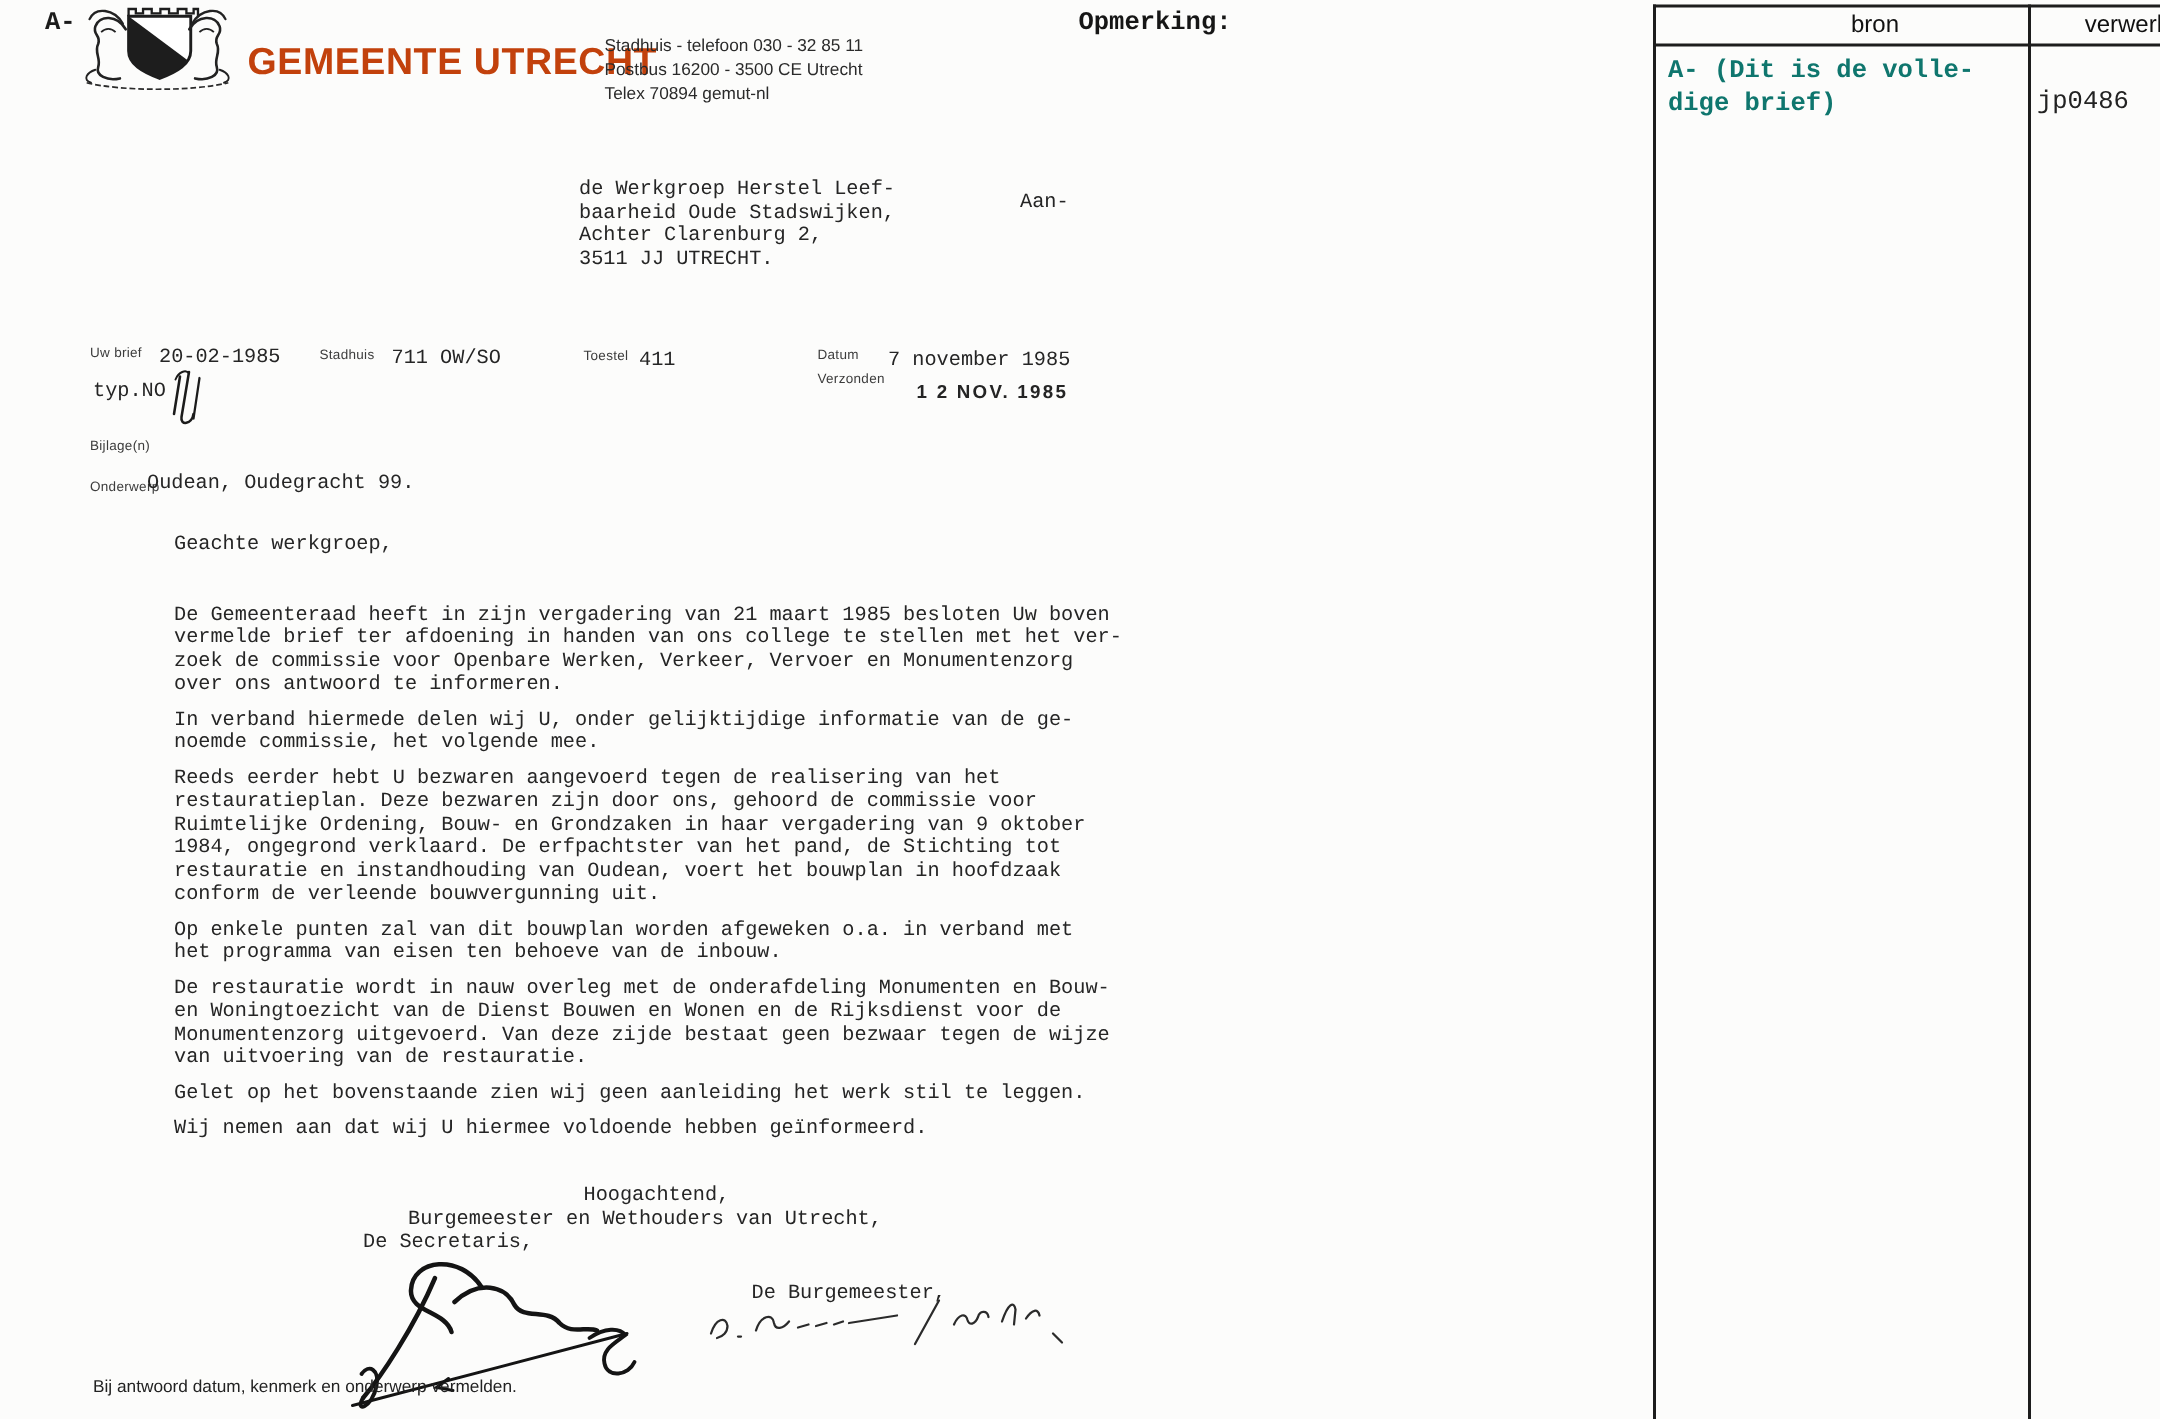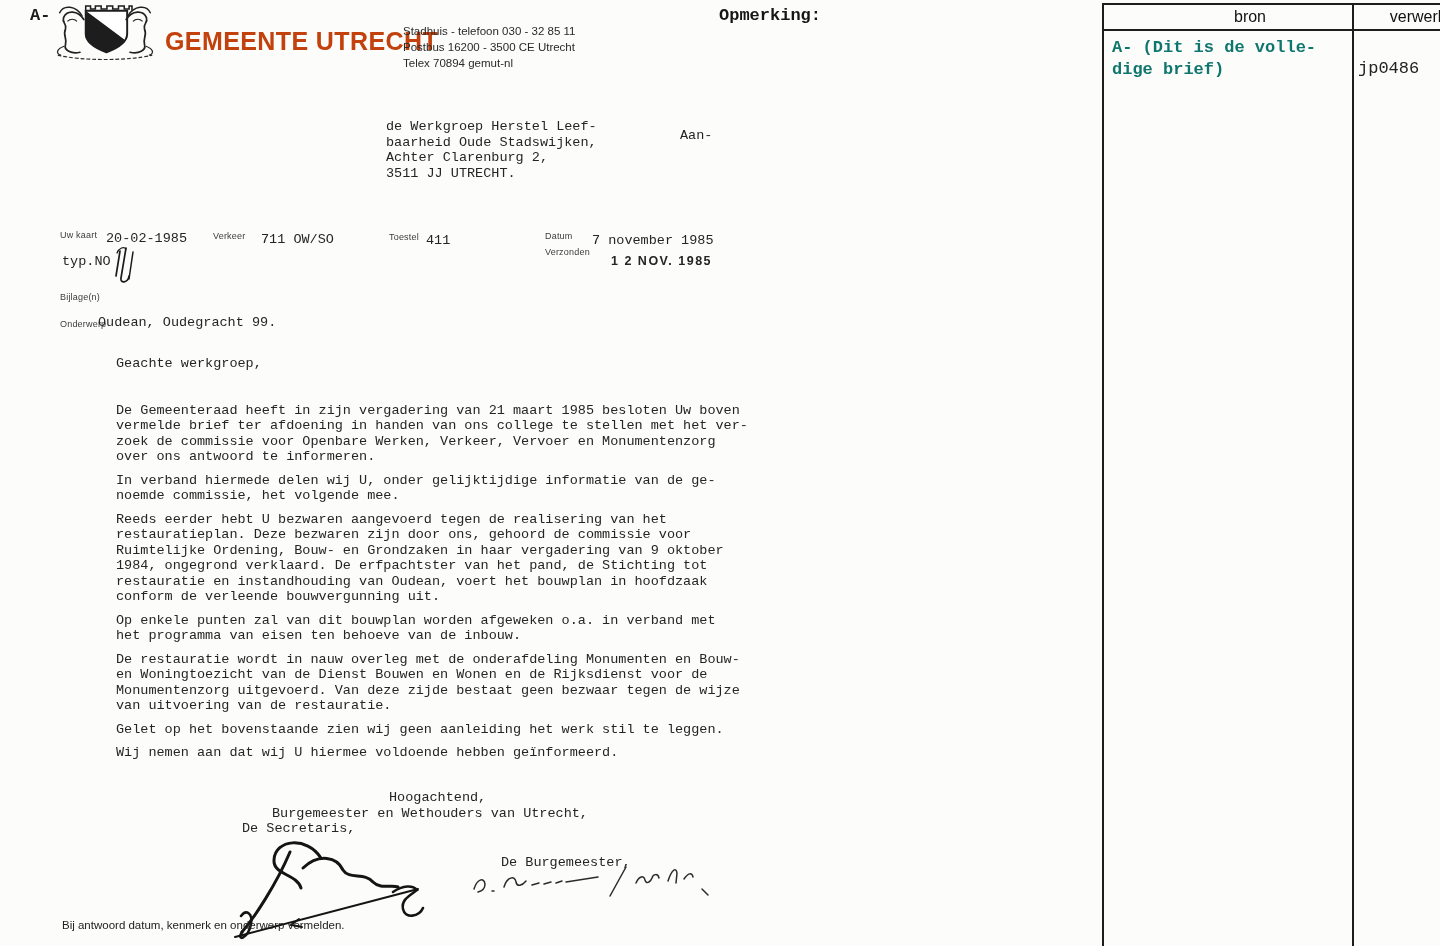--- a/index.html
+++ b/index.html
@@ -77,24 +77,24 @@
   <div class="abs cell-bron" style="left:1112px;top:37px;width:238px;">A- (Dit is de volle-
 dige brief)</div>
   <div class="abs cell-verwerkt" style="left:1358px;top:59px;">jp0486</div>
 
   <div class="abs tw" style="left:680px;top:100px;margin-top:28px;">Aan-</div>
   <div class="abs tw pre" style="left:386px;top:119px;">de Werkgroep Herstel Leef-
 baarheid Oude Stadswijken,
 Achter Clarenburg 2,
 3511 JJ  UTRECHT.</div>
 
-  <div class="abs label" style="left:60px;top:230px;">Uw kaart</div>
+  <div class="abs label" style="left:60px;top:230px;">Uw brief</div>
   <div class="abs tw" style="left:106px;top:231px;">20-02-1985</div>
 
-  <div class="abs label" style="left:213px;top:231px;">Verkeer</div>
+  <div class="abs label" style="left:213px;top:231px;">Stadhuis</div>
   <div class="abs tw" style="left:261px;top:232px;">711 OW/SO</div>
 
   <div class="abs label" style="left:389px;top:232px;">Toestel</div>
   <div class="abs tw" style="left:426px;top:233px;">411</div>
 
   <div class="abs label" style="left:545px;top:231px;">Datum</div>
   <div class="abs tw" style="left:592px;top:233px;">7 november 1985</div>
 
   <div class="abs label" style="left:545px;top:247px;">Verzonden</div>
   <div class="abs stamp" style="left:611px;top:254px;">1 2 NOV. 1985</div>

